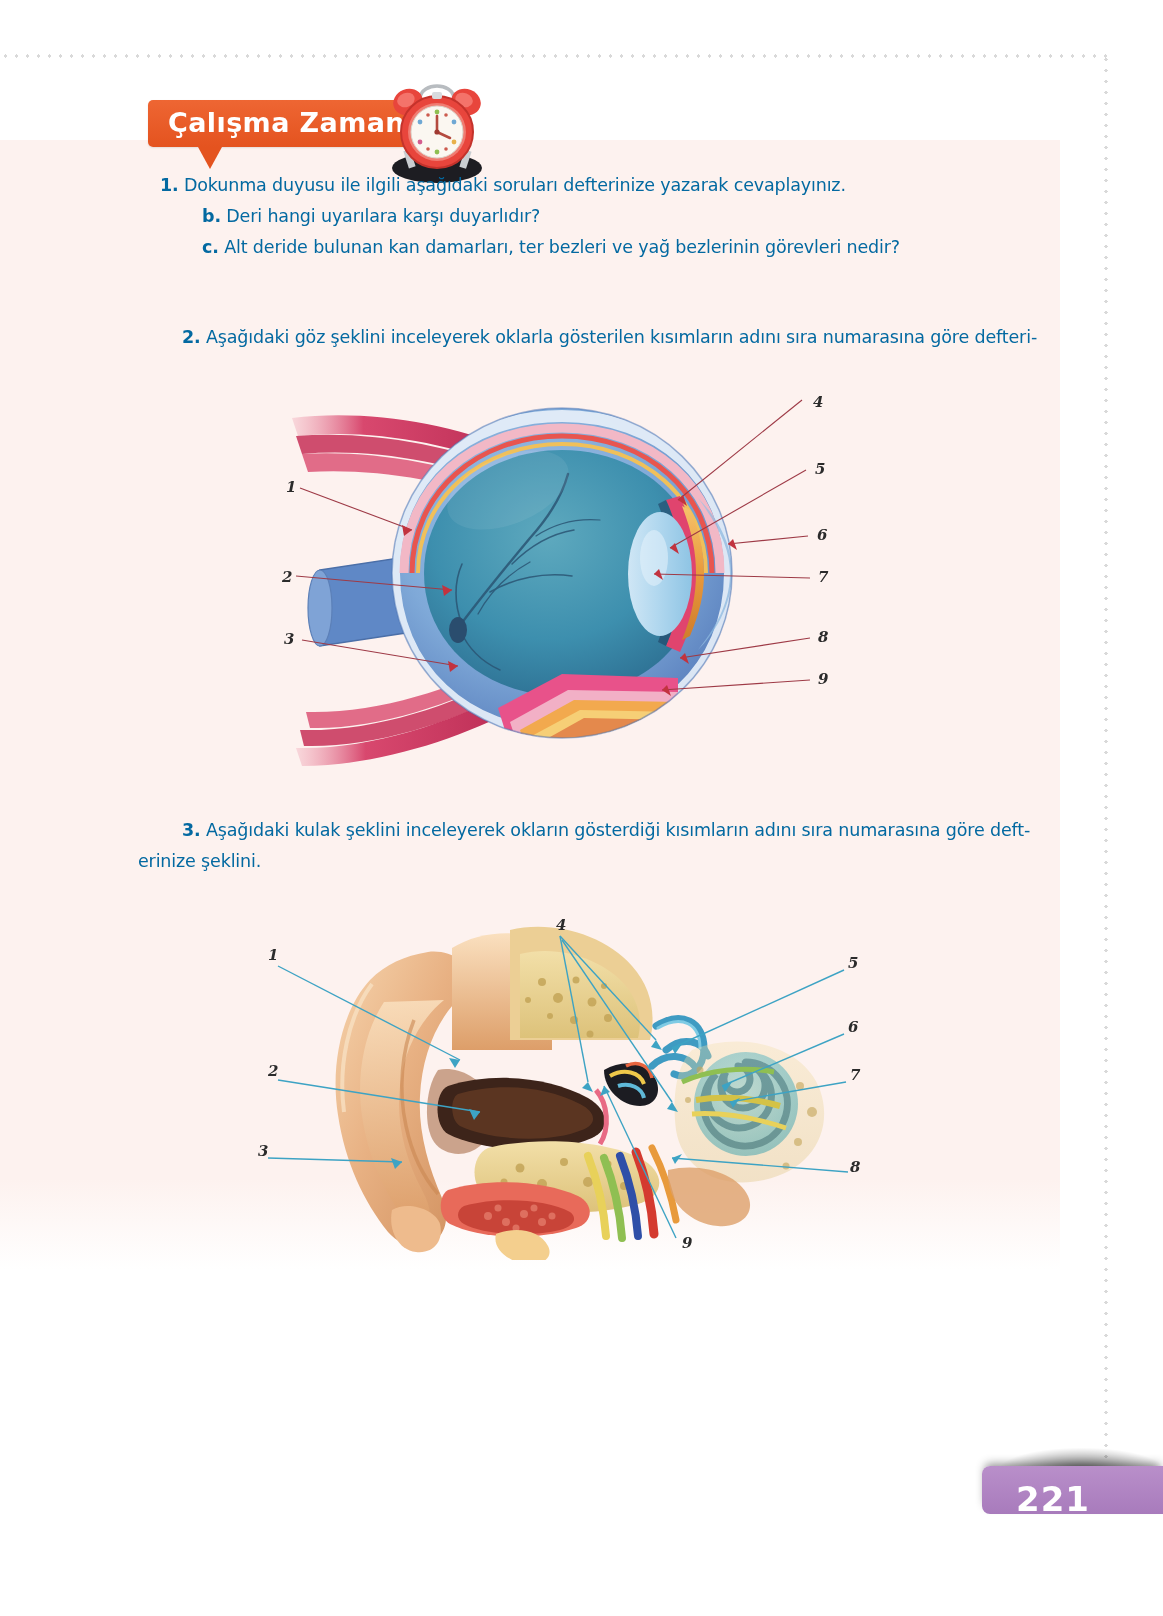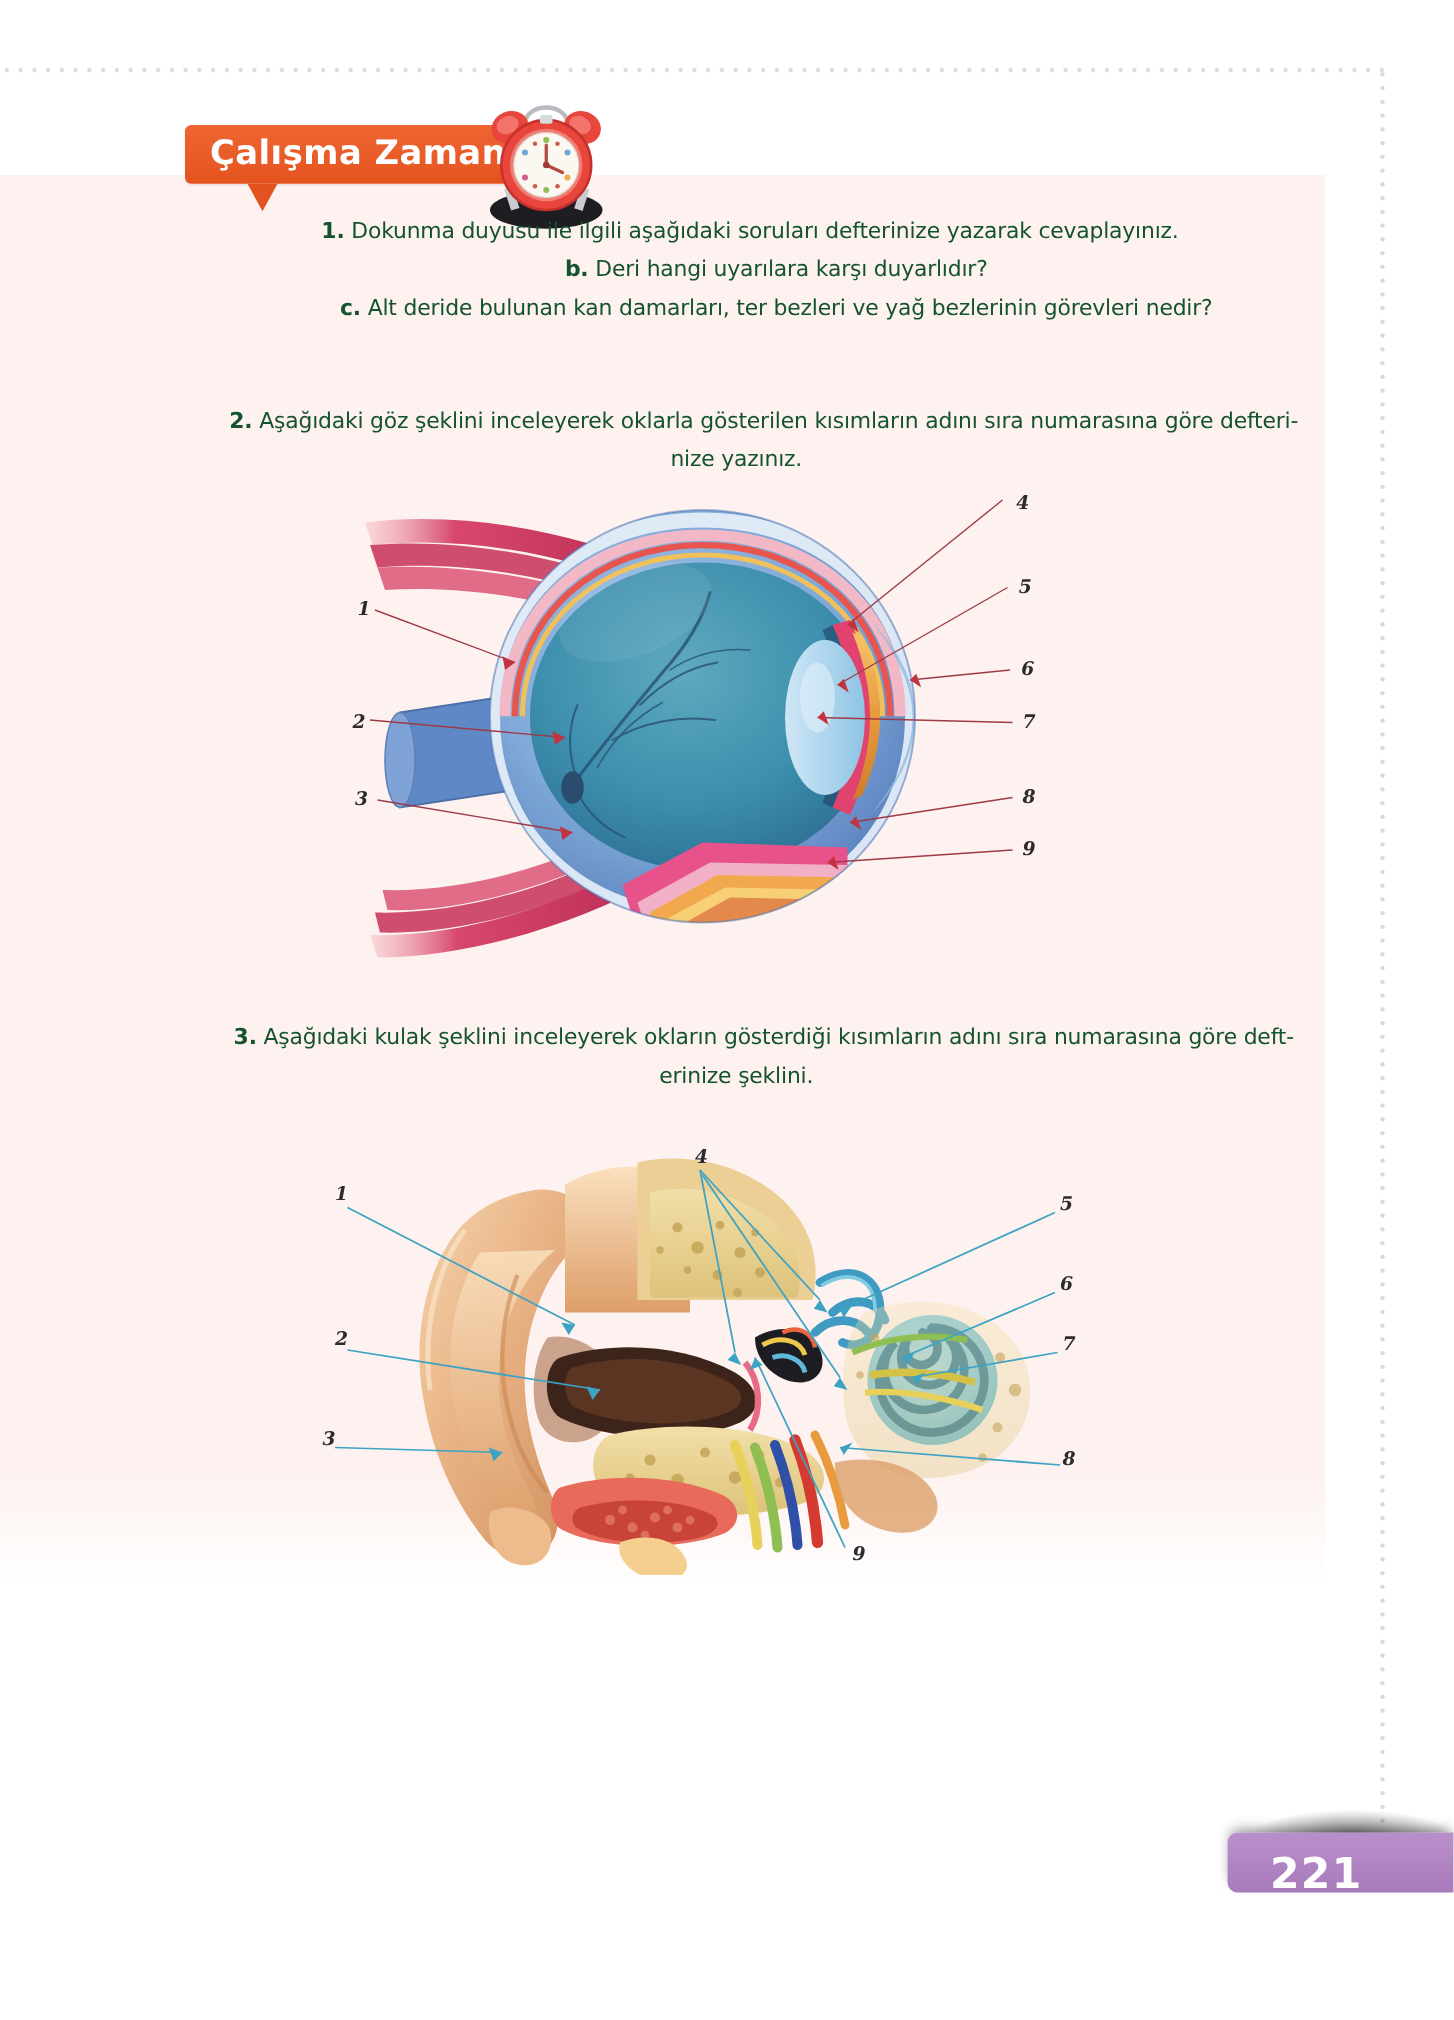--- a/index.html
+++ b/index.html
@@ -86,24 +86,23 @@
     position: absolute;
     left: 382px; top: 72px;
     width: 110px; height: 112px;
   }
 
   
   .q-block { position: absolute; left: 0; width: 1060px; }
   .q-line {
     font-size: 17.5px;
     line-height: 31px;
-    color: #14532d;
+    color: #0369a1;
     font-family: "DejaVu Sans", sans-serif;
     letter-spacing: -0.15px;
-    text-align: center;
   }
   .q-line b { font-weight: bold; }
   .q1 { left: 160px; top: 170px; width: 880px; }
   .sub { margin-left: 42px; }
   .q2 { left: 160px; top: 290px; width: 880px; margin-top: 32px; }
   .q2 .wrap { text-indent: 22px; }
   .q2 .cont { margin-left: -22px; }
   .q3 { left: 160px; top: 815px; width: 880px; }
   .q3 .wrap { text-indent: 22px; }
   .q3 .cont { margin-left: -22px; }
@@ -218,21 +217,20 @@
       <b>c.</b>
       <span>Alt deride bulunan kan damarları, ter bezleri ve yağ bezlerinin görevleri nedir?</span>
     </div>
   </div>
 
   <div class="q-block q2">
     <div class="q-line wrap">
       <b>2.</b>
       <span>Aşağıdaki göz şeklini inceleyerek oklarla gösterilen kısımların adını sıra numarasına göre defteri-</span>
     </div>
-    <div class="q-line cont">nize yazınız.</div>
   </div>
 
   <div class="figure" id="eye-figure">
     <svg width="620" height="400" viewBox="0 0 620 400">
       <defs>
         <radialGradient id="sclera" cx="42%" cy="38%" r="72%">
           <stop offset="0%" stop-color="#a9c9ea"></stop>
           <stop offset="55%" stop-color="#7fa9d8"></stop>
           <stop offset="100%" stop-color="#5277b8"></stop>
         </radialGradient>

